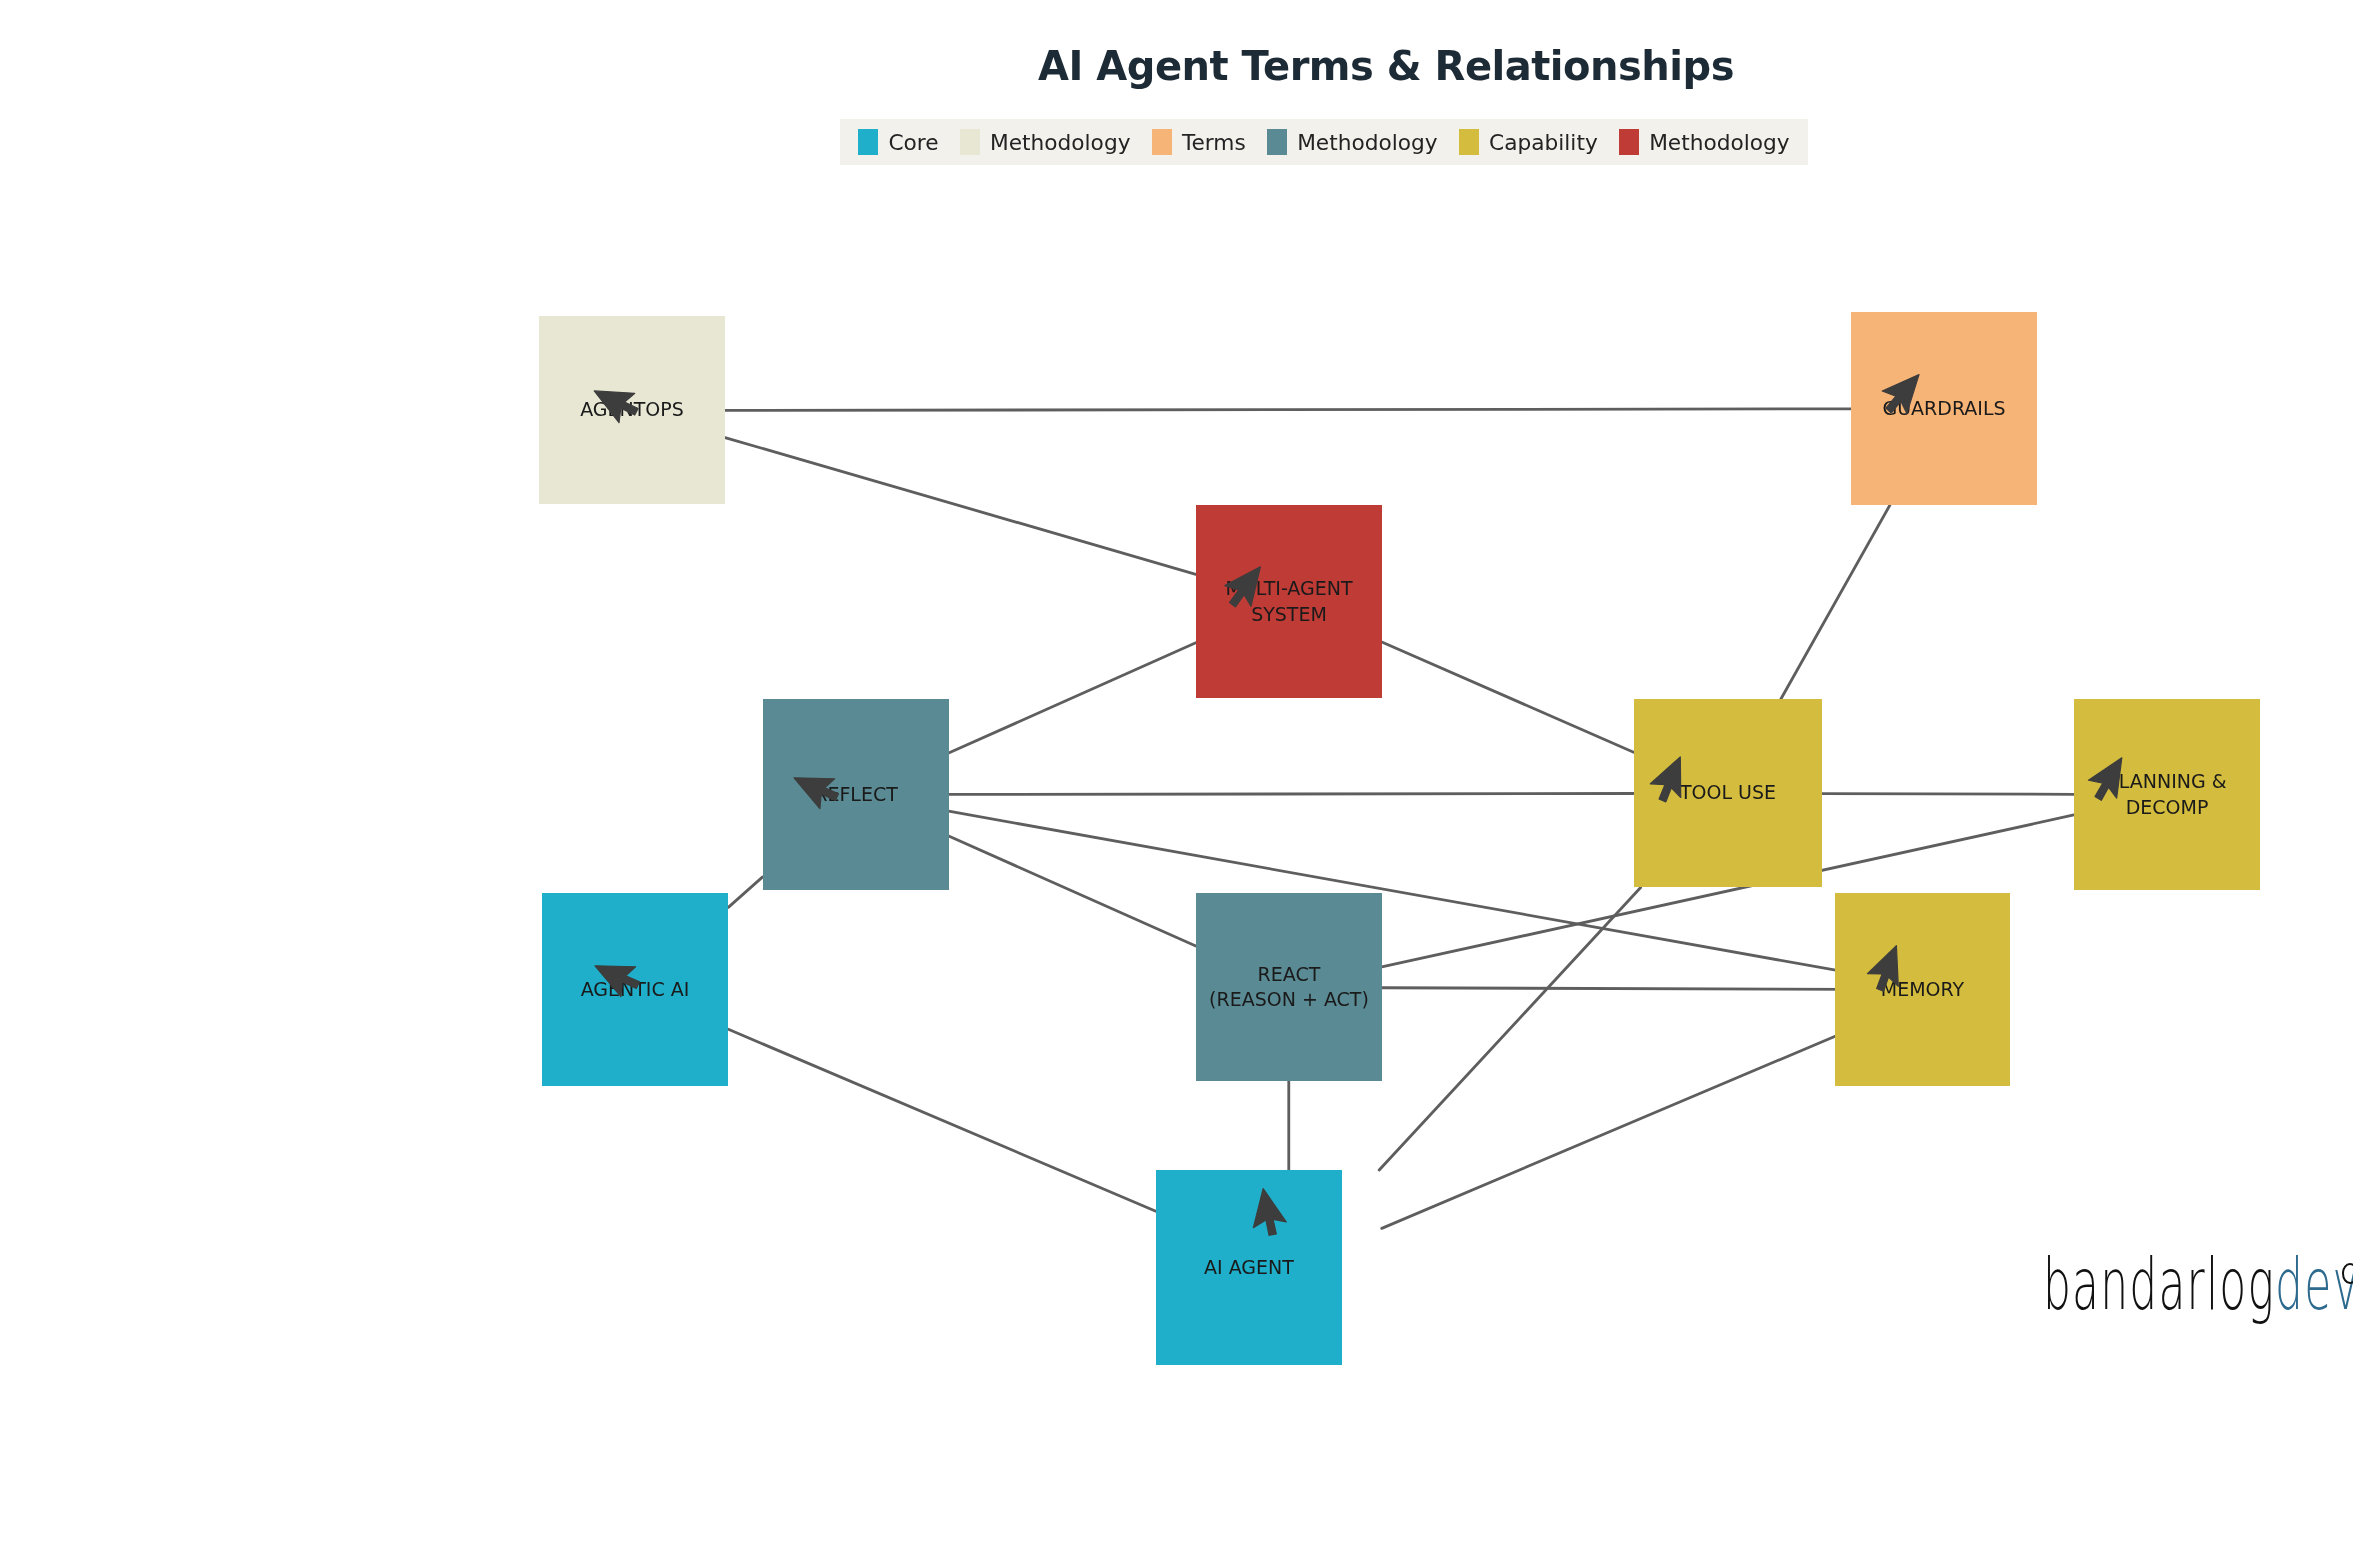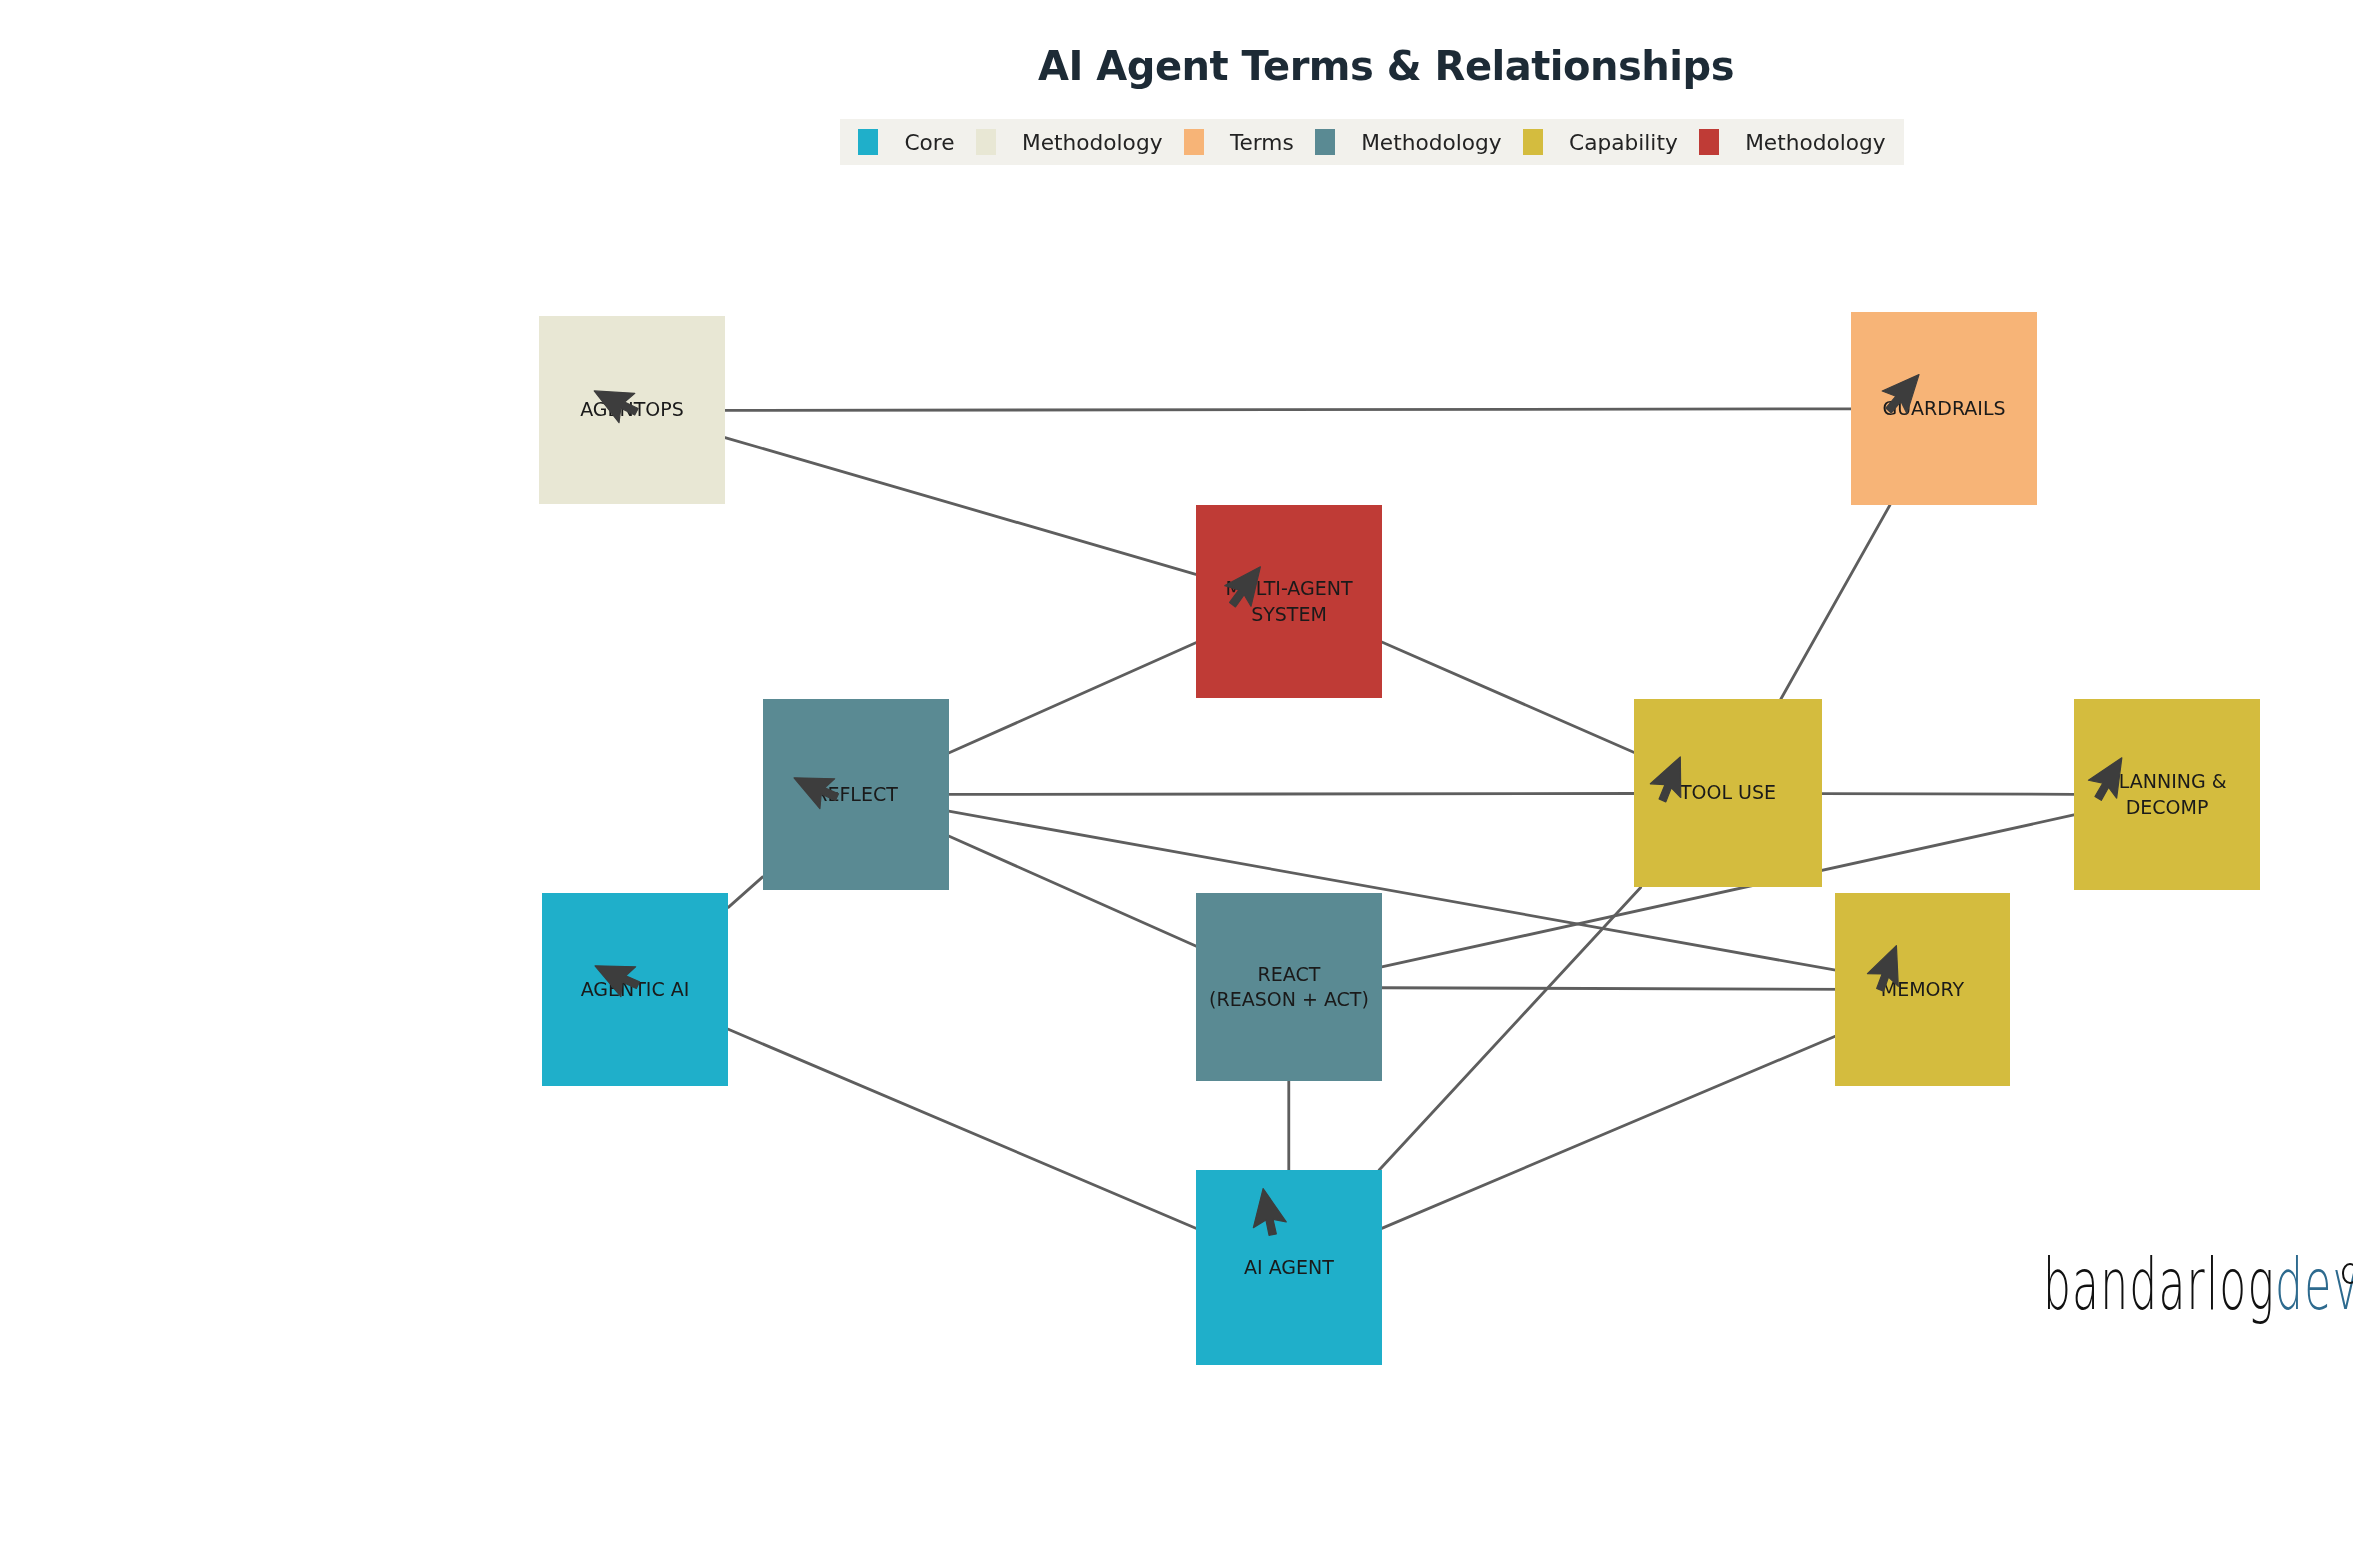--- a/index.html
+++ b/index.html
@@ -39,21 +39,20 @@
     background: #f2f1ec;
     display: flex;
     align-items: center;
     padding: 0 18px;
     box-sizing: border-box;
   }
   .legend-item {
     display: flex;
     align-items: center;
     margin-right: 21px;
-    gap: 16px;
   }
   .legend-item:last-child { margin-right: 0; }
   .legend-swatch {
     width: 20px;
     height: 26px;
     margin-right: 10.4px;
     flex: 0 0 auto;
   }
   .legend-label {
     font-family: "DejaVu Sans", sans-serif;
@@ -205,21 +204,21 @@
       <div class="node" style="left: 542px; top: 893px; width: 186px; height: 193px; background: rgb(31, 175, 202);">
         <div class="node-label">AGENTIC AI</div>
       </div>
       <div class="node" style="left: 1196px; top: 893px; width: 186px; height: 188px; background: rgb(90, 138, 147);">
         <div class="node-label">REACT
 (REASON + ACT)</div>
       </div>
       <div class="node" style="left: 1835px; top: 893px; width: 175px; height: 193px; background: rgb(212, 188, 62);">
         <div class="node-label">MEMORY</div>
       </div>
-      <div class="node" style="left: 1196px; top: 1170px; width: 186px; height: 195px; background: rgb(31, 175, 202);">
+      <div class="node" style="left: 1156px; top: 1170px; width: 186px; height: 195px; background: rgb(31, 175, 202);">
         <div class="node-label">AI AGENT</div>
       </div>
       <div class="cursor" style="left: 589px; top: 367px; transform: rotate(-38deg);"><svg viewBox="0 0 100 100" width="61" height="61">
           <path d="M 24 16 L 24 82 L 41 65 L 52 88 L 63 83 L 52 61 L 74 60 Z" fill="#3d3d3d" stroke="#3d3d3d" stroke-width="2" stroke-linejoin="round"></path>
         </svg></div>
       <div class="cursor" style="left: 1876px; top: 367px; transform: rotate(66deg);"><svg viewBox="0 0 100 100" width="61" height="61">
           <path d="M 24 16 L 24 82 L 41 65 L 52 88 L 63 83 L 52 61 L 74 60 Z" fill="#3d3d3d" stroke="#3d3d3d" stroke-width="2" stroke-linejoin="round"></path>
         </svg></div>
       <div class="cursor" style="left: 1219px; top: 560px; transform: rotate(62deg);"><svg viewBox="0 0 100 100" width="61" height="61">
           <path d="M 24 16 L 24 82 L 41 65 L 52 88 L 63 83 L 52 61 L 74 60 Z" fill="#3d3d3d" stroke="#3d3d3d" stroke-width="2" stroke-linejoin="round"></path>

